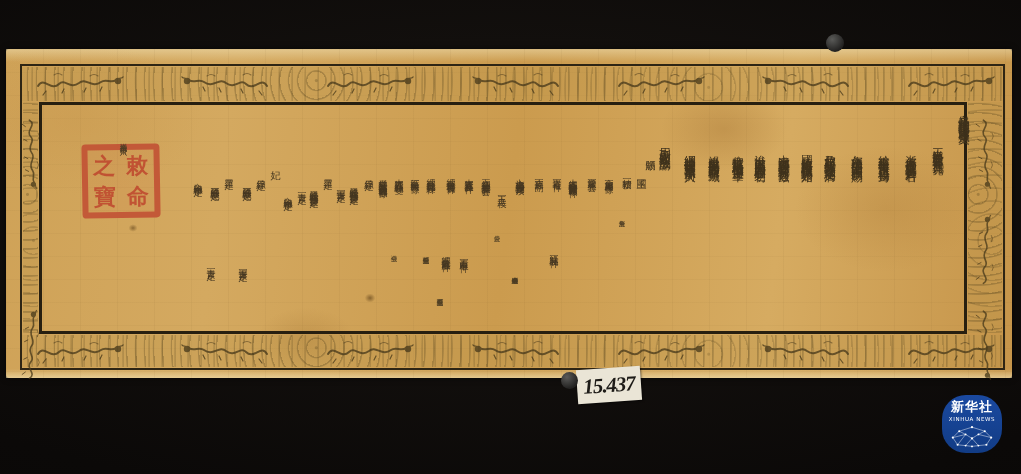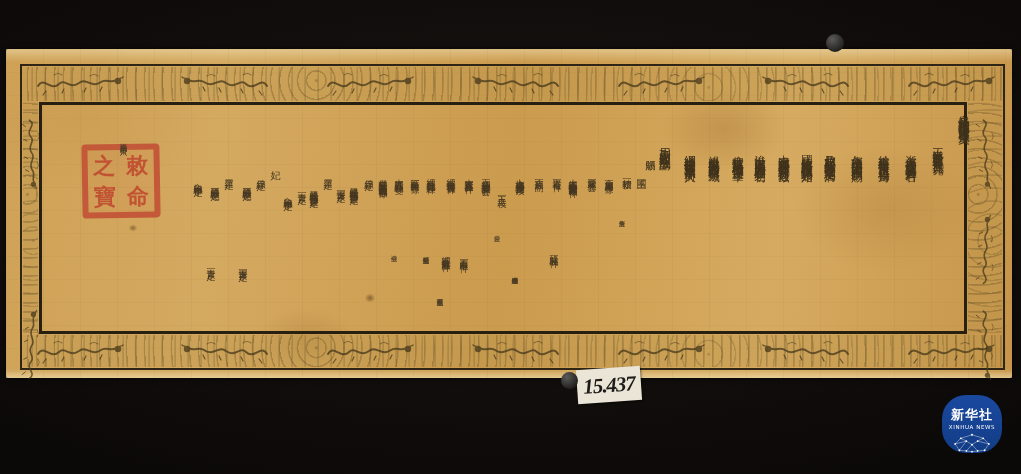--- a/index.html
+++ b/index.html
@@ -64,21 +64,21 @@
   .magnet-bottom{left:561px;top:372px;width:17px;height:17px;}
 
   .tag{position:absolute;left:577px;top:368px;width:64px;height:34px;z-index:4;
     background:#eae5d6;transform:rotate(-4deg);display:flex;align-items:center;justify-content:center;
     box-shadow:1px 1px 2px rgba(0,0,0,.5);}
   .tag span{font-family:"Liberation Serif",serif;font-style:italic;font-weight:bold;
     font-size:21px;color:#1d1b17;letter-spacing:-1px;}
 
   .wm{position:absolute;left:942px;top:395px;width:60px;height:58px;z-index:6;
     background:linear-gradient(#1a49a0,#123c85);border-radius:24px;
-    display:flex;flex-direction:column;align-items:center;padding-top:13px;box-sizing:border-box;}
+    display:flex;flex-direction:column;align-items:center;padding-top:5px;box-sizing:border-box;}
   .wm-cn{color:#fff;font-weight:bold;font-size:13px;letter-spacing:1px;line-height:1.15;}
   .wm-en{color:#fff;font-size:5.5px;letter-spacing:0.6px;margin-top:1px;}
   .wm-globe{margin-top:2px;}
 </style>
 </head>
 <body>
 
 <div class="stage">
 
   <div class="scroll">

